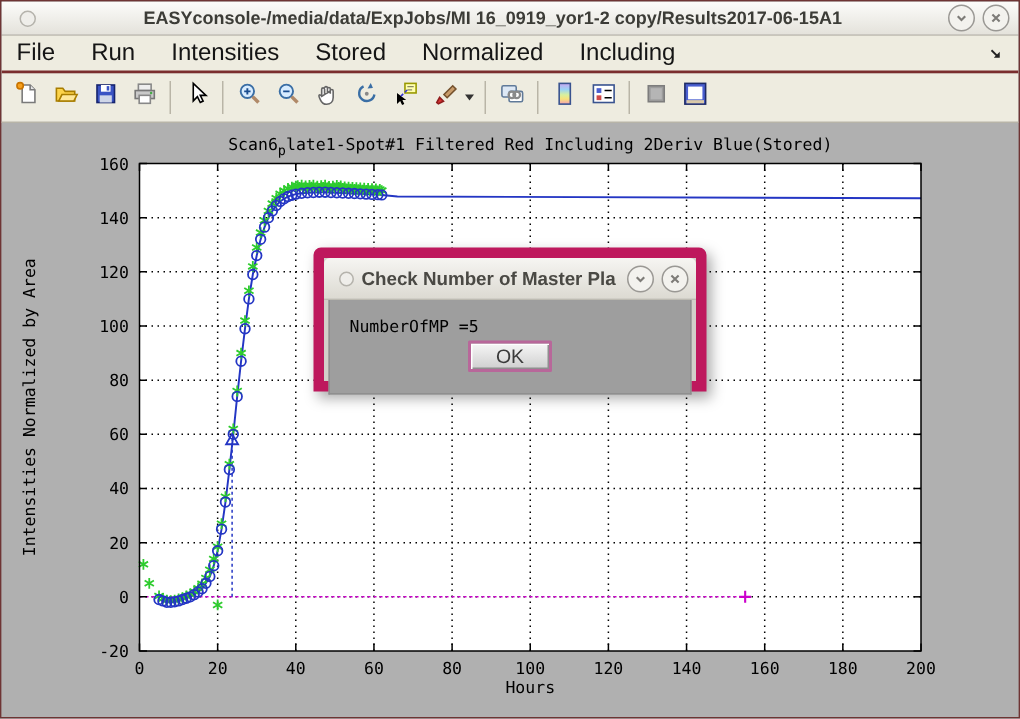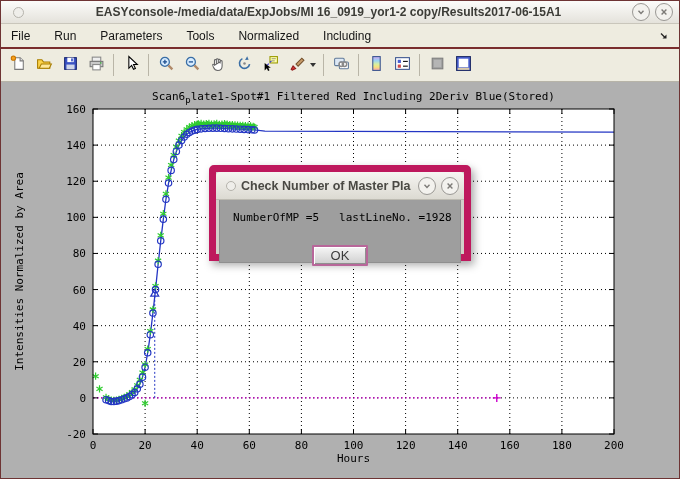--- a/index.html
+++ b/index.html
@@ -17,21 +17,21 @@
   .tb-circle{width:9px;height:9px;border-radius:50%;border:1px solid #b5b3ac;background:#efeeea;margin:0 6px;}
   .tb-title{flex:1;text-align:center;font-size:12px;font-weight:bold;color:#3c3c37;white-space:nowrap;overflow:hidden;}
   .round-btn{
     width:16px;height:16px;border-radius:50%;border:1px solid #9a9894;background:#f3f2ee;
     display:flex;align-items:center;justify-content:center;margin-left:5px;flex:none;cursor:default;
   }
   .round-btn svg{display:block;}
   
   .menubar{
     height:23px;background:#eeece0;display:flex;align-items:center;
-    font-size:12px;color:#151515;padding:0 8px;
+    font-size:16px;color:#151515;padding:0 8px;
     border-bottom:2px solid #7a2e2e;
   }
   .menu-item{margin-right:20px;padding:2px 2px;cursor:default;}
   .menu-corner{margin-left:auto;margin-right:2px;display:flex;}
   
   .toolbar{
     height:32px;background:#eeece0;display:flex;align-items:center;
     padding:0 4px;border-bottom:1px solid #b7b4a8;
   }
   .tool-btn{width:26px;height:26px;display:flex;align-items:center;justify-content:center;border-radius:3px;flex:none;}
@@ -48,23 +48,23 @@
     box-shadow:3px 4px 9px rgba(0,0,0,.35);
   }
   .dlg-titlebar{
     height:27px;display:flex;align-items:center;padding:0 5px;
     background:linear-gradient(#f6f5f2,#dcdad2);border-radius:4px 4px 0 0;
     border-bottom:1px solid #bdbbb2;
   }
   .dlg-circle{width:8px;height:8px;border-radius:50%;border:1px solid #b5b3ac;background:#efeeea;margin:0 5px;flex:none;}
   .dlg-title{flex:1;font-size:12.5px;font-weight:bold;color:#4a4944;white-space:nowrap;overflow:hidden;}
   .dlg-body{margin:0 3px 3px;background:#9e9e9e;height:62px;border:1px solid #8f8f8f;border-top:none;}
-  .dlg-info{display:flex;gap:20px;padding:11px 0 0 13px;font:11px "DejaVu Sans Mono",monospace;color:#000;}
+  .dlg-info{display:flex;gap:20px;padding:11px 0 0 13px;font:11px "DejaVu Sans Mono",monospace;color:#000;justify-content:space-between;}
   .ok-btn{
-    display:block;margin:21px auto 0;width:56px;height:21px;box-sizing:border-box;
+    display:block;margin:3px auto 0;width:56px;height:21px;box-sizing:border-box;
     background:linear-gradient(#f6f6f6,#cfcfcf);
     border:2px solid #b8679a;border-radius:1px;
     box-shadow:inset 1px 1px 0 #fff, inset -1px -1px 0 #8f8f8f;
     font:13px "Liberation Sans",sans-serif;color:#3b3b3b;line-height:15px;cursor:default;
   }
 </style>
 </head>
 <body>
 
 <div class="window">
@@ -84,22 +84,22 @@
           <svg width="10" height="10" viewBox="0 0 10 10">
             <path d="M2.6 2.6l4.8 4.8M7.4 2.6L2.6 7.4" stroke="#7d7b77" stroke-width="1.4"></path>
           </svg>
         </span>
     </div>
   </div>
 
   <div class="menubar">
     <span class="menu-item">File</span>
     <span class="menu-item">Run</span>
-    <span class="menu-item">Parameters</span>
-    <span class="menu-item">Tools</span>
+    <span class="menu-item">Intensities</span>
+    <span class="menu-item">Stored</span>
     <span class="menu-item">Normalized</span>
     <span class="menu-item">Including</span>
     <span class="menu-corner">
       <svg width="10" height="10" viewBox="0 0 10 10">
           <path d="M2 2.5l4 4" stroke="#222" stroke-width="1.2"></path>
           <path d="M7.5 3.5v4h-4z" fill="#222"></path>
         </svg>
     </span>
   </div>
 
@@ -473,20 +473,19 @@
           <span>
               <svg width="10" height="10" viewBox="0 0 10 10">
                 <path d="M2.6 2.6l4.8 4.8M7.4 2.6L2.6 7.4" stroke="#7d7b77" stroke-width="1.4"></path>
               </svg>
             </span>
         </div>
       </div>
       <div class="dlg-body">
         <div class="dlg-info">
           <span>NumberOfMP =5</span>
-          <span>lastLineNo. =1928</span>
         </div>
         <button class="ok-btn">OK</button>
       </div>
     </div>
   </div>
 
 </div>
 
 </body></html>

